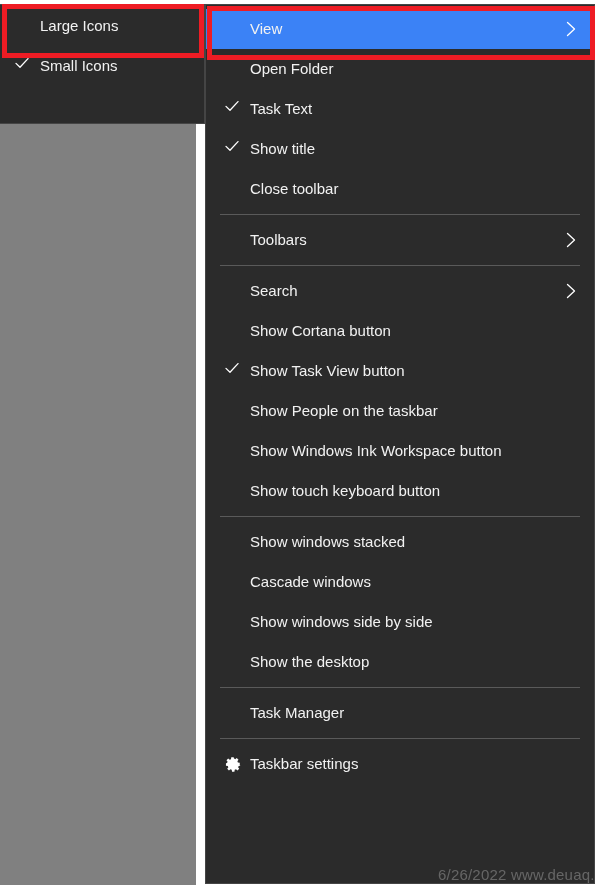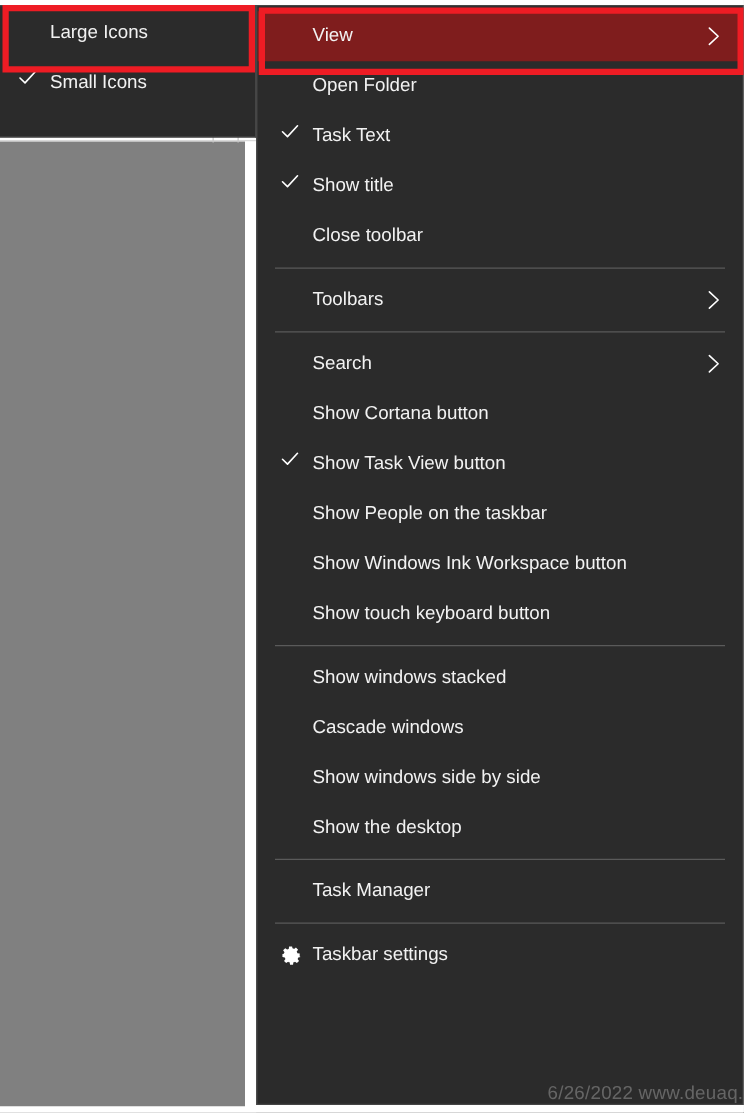--- a/index.html
+++ b/index.html
@@ -74,21 +74,21 @@
     border: 1px solid #454545;
     box-sizing: border-box;
     color: #ffffff;
   }
 
   
   #view-submenu {
     left: 0px;
     top: 4px;
     width: 205px;
-    height: 106px;
+    height: 120px;
     border-left: none;
     padding: 1px 0;
   }
   .submenu-item {
     position: relative;
     height: 40px;
     line-height: 40px;
     padding-left: 40px;
     padding-right: 14px;
     font-size: 15px;
@@ -119,21 +119,21 @@
     height: 40px;
     line-height: 40px;
     padding-left: 44px;
     padding-right: 34px;
     font-size: 15px;
     color: #f2f2f2;
     white-space: nowrap;
     cursor: default;
   }
   .menu-item.highlighted {
-    background: #7f1d1d;
+    background: #3b82f6;
   }
   .menu-item .check {
     position: absolute;
     left: 18px;
     top: 0;
     height: 40px;
     line-height: 40px;
     font-size: 15px;
     color: #ffffff;
   }

